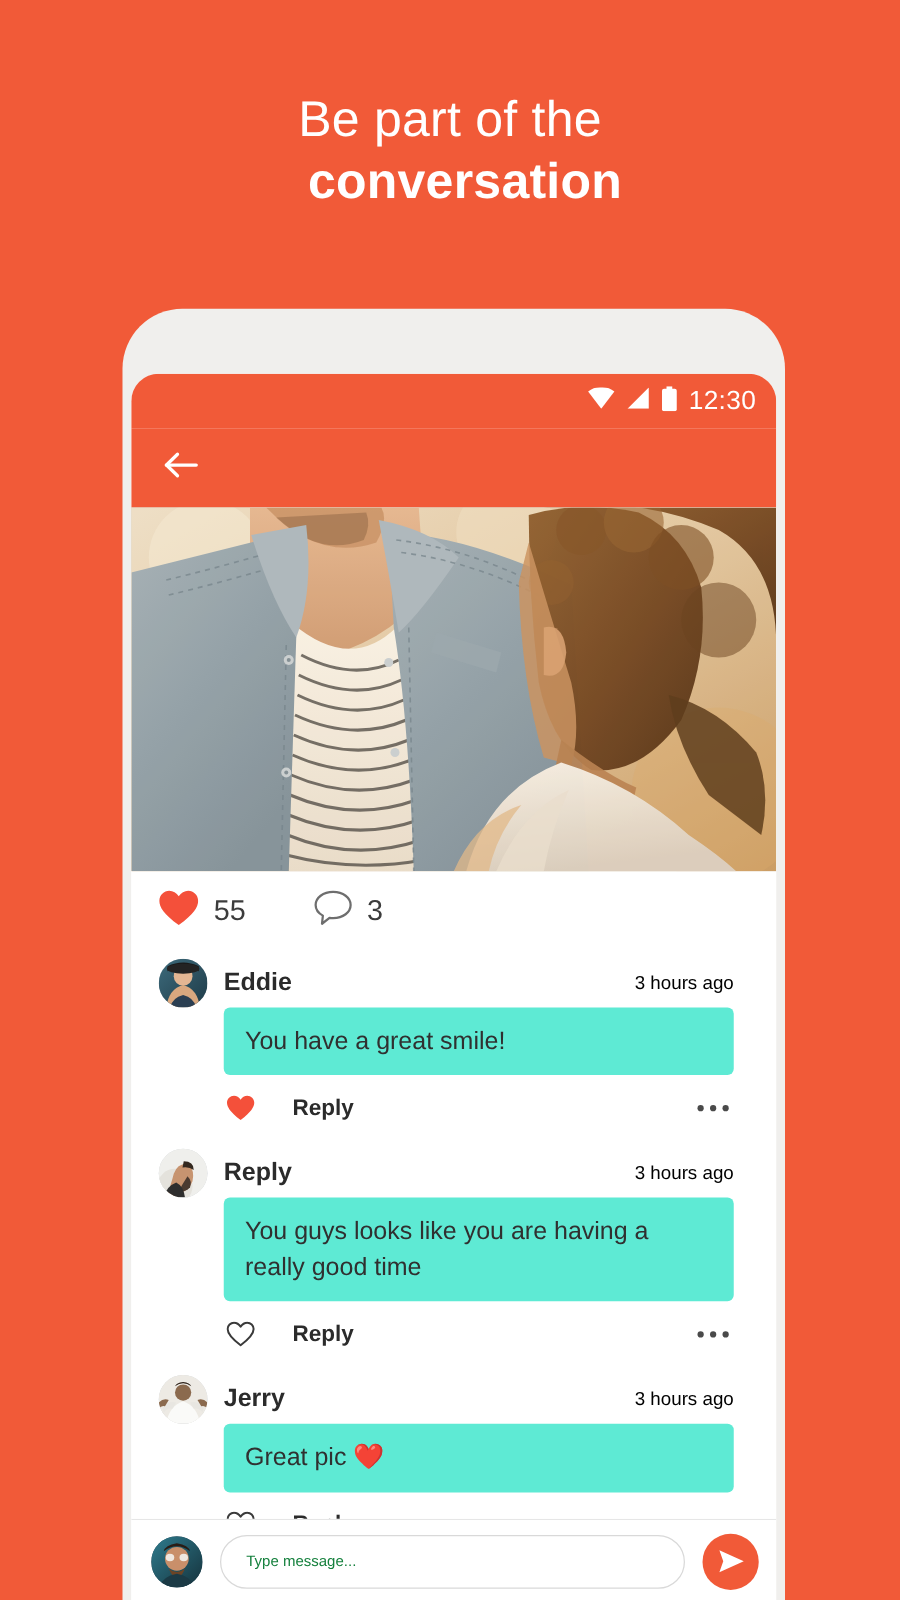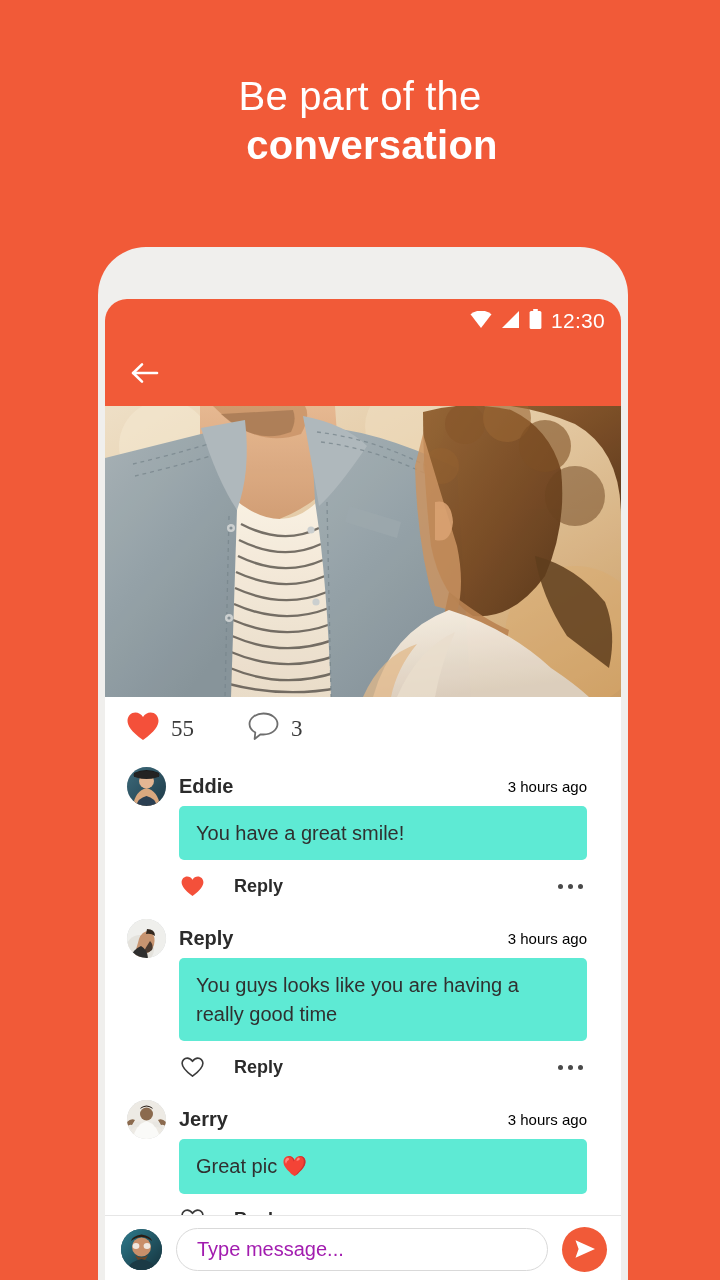--- a/index.html
+++ b/index.html
@@ -60,21 +60,21 @@
   }
   .photo svg{display:block;width:100%;height:100%;}
 
   
   .engage{
     flex:none;height:63px;display:flex;align-items:center;
     padding-left:22px;gap:0;background:#fff;
   }
   .eg-item{display:flex;align-items:center;gap:12px;}
   .eg-item.comments{margin-left:54px;}
-  .eg-count{font-size:23px;color:#3C3C3C;font-weight:400;font-family:Liberation Serif, serif;}
+  .eg-count{font-size:23px;color:#3C3C3C;font-weight:400;}
 
   
   .comments-scroll{
     flex:1 1 auto;background:#fff;overflow:hidden;position:relative;
   }
   .comment{padding:6px 34px 0 22px;}
   .c-head{display:flex;align-items:center;gap:13px;height:40px;}
   .c-avatar{
     width:39px;height:39px;border-radius:50%;flex:none;overflow:hidden;
     background:#cfd3d6;position:relative;
@@ -101,21 +101,21 @@
     flex:none;height:66px;background:#fff;border-top:1px solid #E6E6E6;
     display:flex;align-items:center;padding:0 14px 0 16px;gap:14px;
   }
   .cp-avatar{
     width:41px;height:41px;border-radius:50%;overflow:hidden;flex:none;background:#2a4a58;
   }
   .cp-avatar svg{display:block;width:100%;height:100%;}
   .cp-input{
     flex:1 1 auto;height:43px;border:1px solid #D9D9D9;border-radius:22px;
     display:flex;align-items:center;padding:0 20px;
-    font-size:20px;color:#a21caf;background:#fff;box-sizing:border-box;
+    font-size:12px;color:#15803d;background:#fff;box-sizing:border-box;
   }
   .cp-send{
     width:45px;height:45px;border-radius:50%;background:#F15A38;flex:none;
     display:flex;align-items:center;justify-content:center;
   }
 </style>
 </head>
 <body>
 
 <div class="headline">

